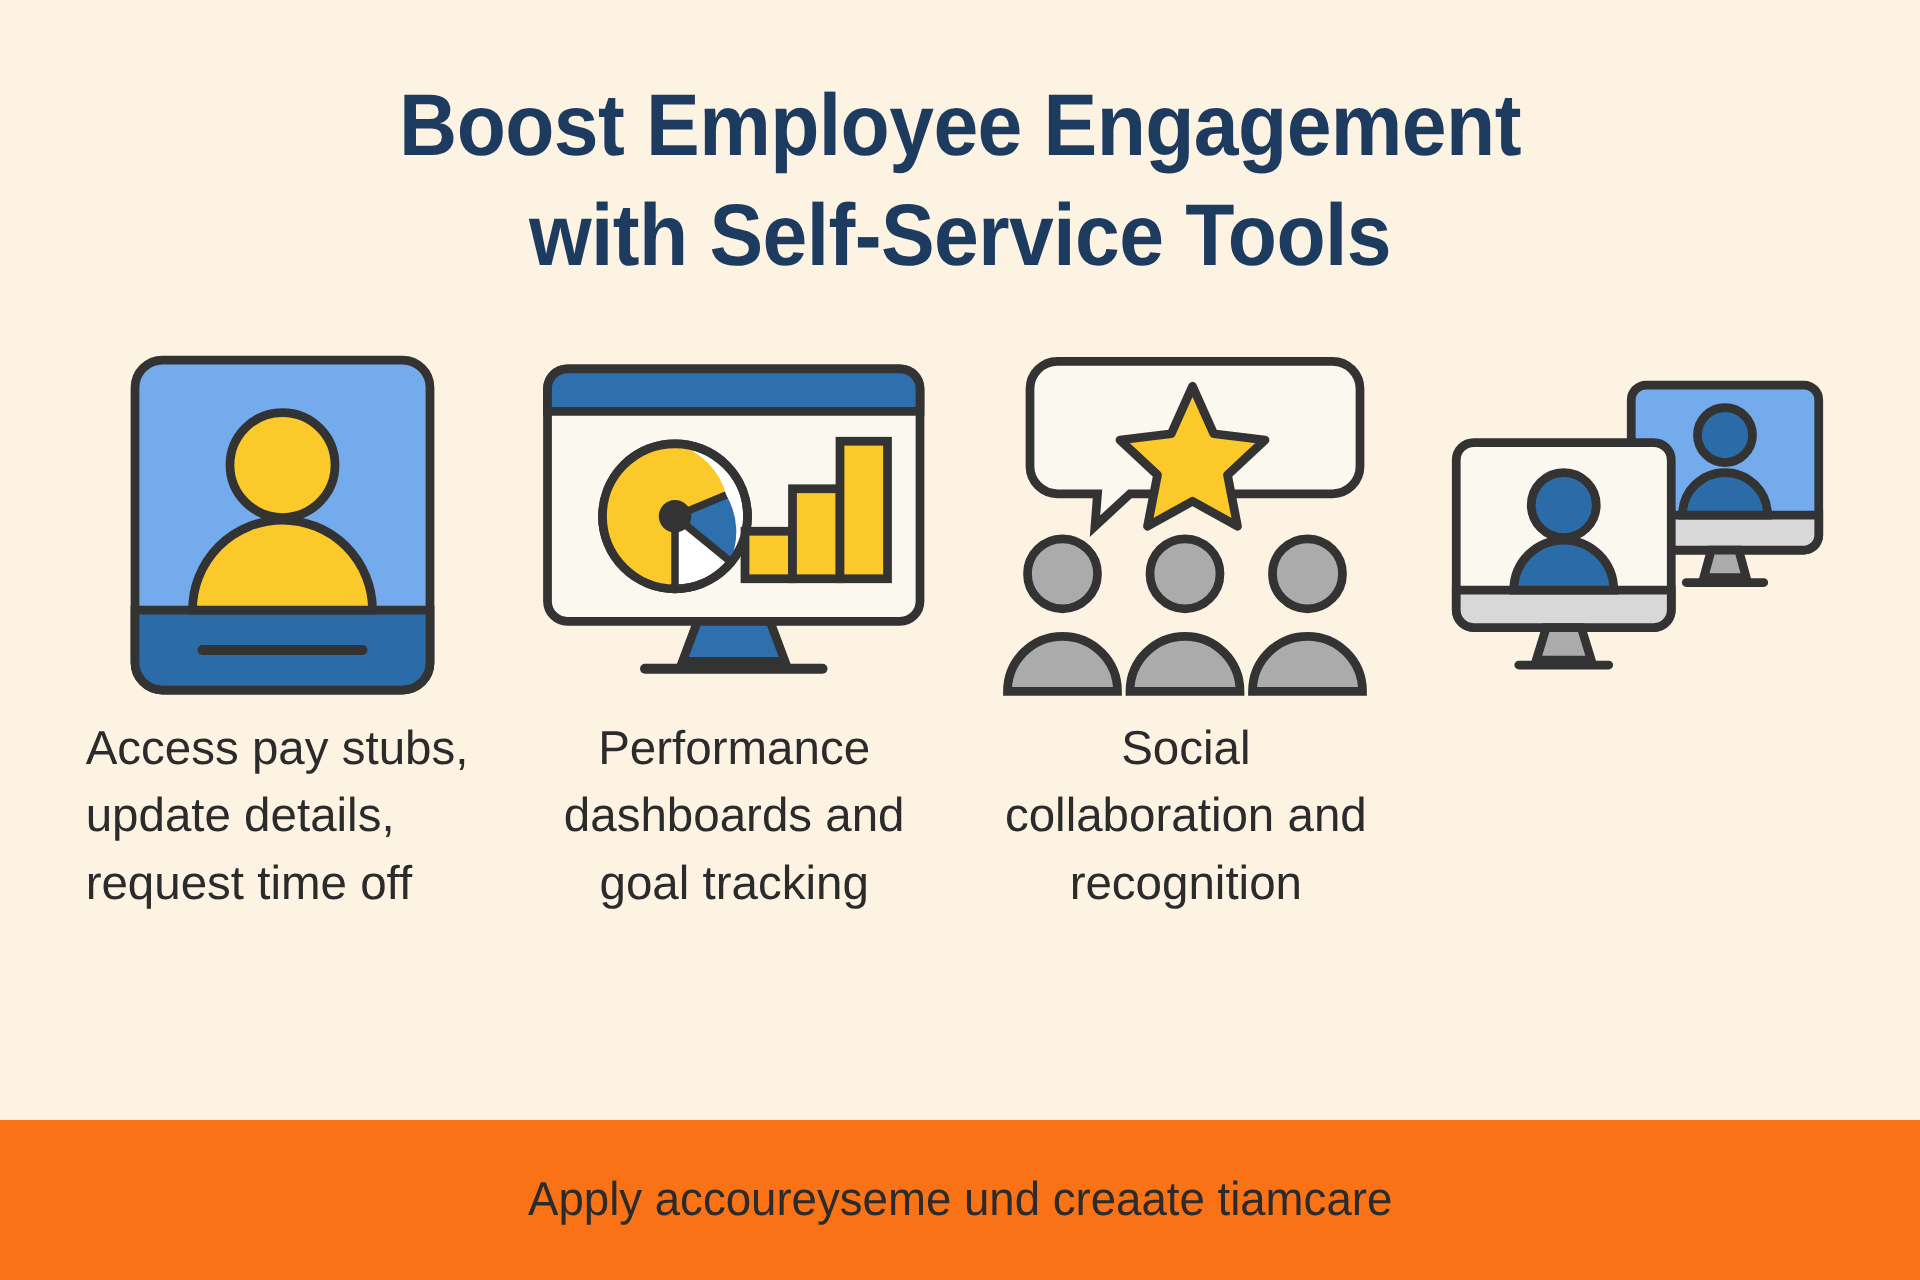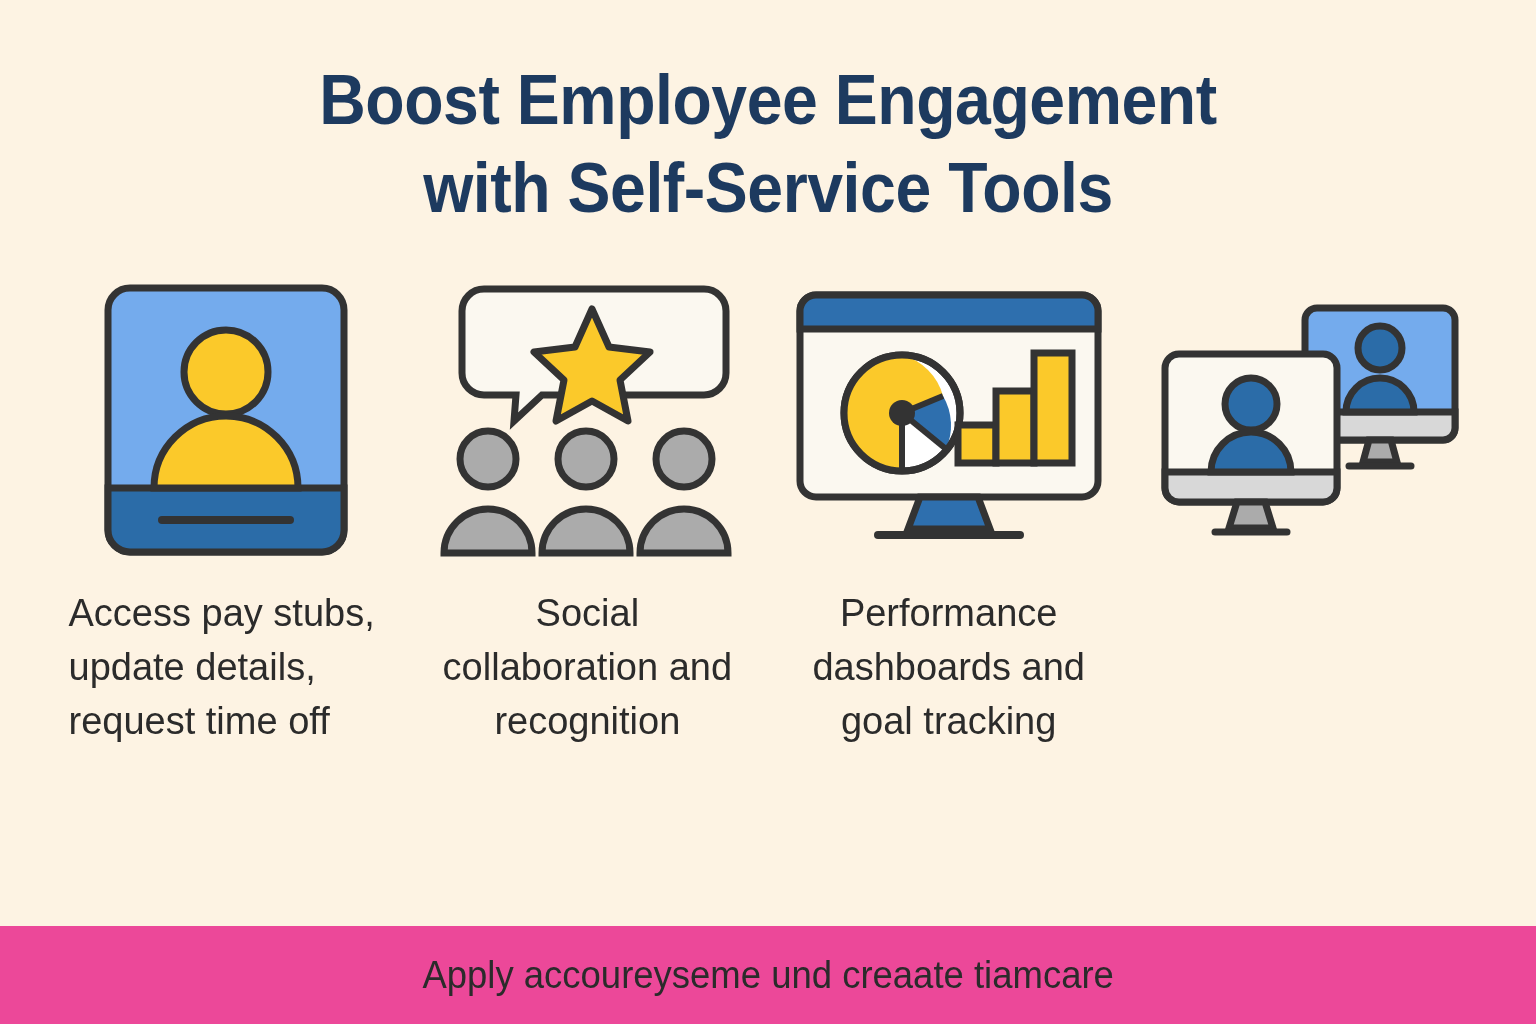--- a/index.html
+++ b/index.html
@@ -51,35 +51,35 @@
     flex-direction:column;
     align-items:center;
   }
   .icon-box {
     height:300px;
     display:flex;
     align-items:center;
     justify-content:center;
   }
   .caption {
-    margin-top:16px;
+    margin-top:2px;
     font-size:38px;
     line-height:54px;
     color:#2B2B2B;
     text-align:center;
     font-family:"Liberation Sans", sans-serif;
     width:310px;
   }
   .card-1 .caption { text-align:left; width:315px; }
   .card-4 .caption { text-align:center; width:330px; }
 
   
   .footer-band {
-    height:98px;
-    background:#ec4899;
+    height:128px;
+    background:#f97316;
     display:flex;
     align-items:center;
     justify-content:center;
   }
   .footer-text {
     font-size:38px;
     color:#2B2B2B;
     letter-spacing:0px;
     transform:scaleX(0.96);
     font-family:"Liberation Sans", sans-serif;
@@ -104,41 +104,20 @@
       <div class="icon-box">
         <svg width="252" height="280" viewBox="0 0 252 280">
           <rect x="8" y="8" width="236" height="264" rx="22" ry="22" fill="#74ABED" stroke="#333333" stroke-width="7"></rect>
           <path d="M8 208 H244 V250 a22 22 0 0 1 -22 22 H30 a22 22 0 0 1 -22 -22 Z" fill="#2B6CA8" stroke="#333333" stroke-width="7"></path>
           <circle cx="126" cy="92" r="42" fill="#FBC92A" stroke="#333333" stroke-width="7"></circle>
           <path d="M54 208 a72 72 0 0 1 144 0 Z" fill="#FBC92A" stroke="#333333" stroke-width="7"></path>
           <line x1="62" y1="240" x2="190" y2="240" stroke="#333333" stroke-width="8" stroke-linecap="round"></line>
         </svg>
       </div>
       <div class="caption">Access pay stubs, update details, request time off</div>
-    </div>
-
-    <div class="card card-3">
-      <div class="icon-box">
-        <svg width="306" height="278" viewBox="0 0 306 278">
-
-          <path d="M50 8 H270 a22 22 0 0 1 22 22 V92 a22 22 0 0 1 -22 22 H108 L80 140 L82 114 H50 a22 22 0 0 1 -22 -22 V30 a22 22 0 0 1 22 -22 Z" fill="#FBF8F0" stroke="#333333" stroke-width="7"></path>
-
-          <path d="M158 28 L175 66 L216 71 L186 99 L194 140 L158 120 L122 140 L130 99 L100 71 L141 66 Z" fill="#FBC92A" stroke="#333333" stroke-width="7" stroke-linejoin="round"></path>
-
-          <g>
-            <circle cx="54" cy="178" r="28" fill="#ABABAB" stroke="#333333" stroke-width="7"></circle>
-            <path d="M10 272 a44 44 0 0 1 88 0 Z" fill="#ABABAB" stroke="#333333" stroke-width="7"></path>
-            <circle cx="152" cy="178" r="28" fill="#ABABAB" stroke="#333333" stroke-width="7"></circle>
-            <path d="M108 272 a44 44 0 0 1 88 0 Z" fill="#ABABAB" stroke="#333333" stroke-width="7"></path>
-            <circle cx="250" cy="178" r="28" fill="#ABABAB" stroke="#333333" stroke-width="7"></circle>
-            <path d="M206 272 a44 44 0 0 1 88 0 Z" fill="#ABABAB" stroke="#333333" stroke-width="7"></path>
-          </g>
-        </svg>
-      </div>
-      <div class="caption">Social collaboration and recognition</div>
     </div>
 
     <div class="card card-2">
       <div class="icon-box">
         <svg width="310" height="262" viewBox="0 0 310 262">
 
           <rect x="6" y="6" width="298" height="202" rx="16" ry="16" fill="#FBF8F0" stroke="#333333" stroke-width="7"></rect>
 
           <path d="M6 22 a16 16 0 0 1 16 -16 H288 a16 16 0 0 1 16 16 V40 H6 Z" fill="#2E6FAE" stroke="#333333" stroke-width="7"></path>
 
@@ -160,20 +139,41 @@
           <g>
             <rect x="164" y="136" width="38" height="38" fill="#FBC92A" stroke="#333333" stroke-width="7"></rect>
             <rect x="202" y="102" width="38" height="72" fill="#FBC92A" stroke="#333333" stroke-width="7"></rect>
             <rect x="240" y="64" width="38" height="110" fill="#FBC92A" stroke="#333333" stroke-width="7"></rect>
           </g>
         </svg>
       </div>
       <div class="caption">Performance dashboards and goal tracking</div>
     </div>
 
+    <div class="card card-3">
+      <div class="icon-box">
+        <svg width="306" height="278" viewBox="0 0 306 278">
+
+          <path d="M50 8 H270 a22 22 0 0 1 22 22 V92 a22 22 0 0 1 -22 22 H108 L80 140 L82 114 H50 a22 22 0 0 1 -22 -22 V30 a22 22 0 0 1 22 -22 Z" fill="#FBF8F0" stroke="#333333" stroke-width="7"></path>
+
+          <path d="M158 28 L175 66 L216 71 L186 99 L194 140 L158 120 L122 140 L130 99 L100 71 L141 66 Z" fill="#FBC92A" stroke="#333333" stroke-width="7" stroke-linejoin="round"></path>
+
+          <g>
+            <circle cx="54" cy="178" r="28" fill="#ABABAB" stroke="#333333" stroke-width="7"></circle>
+            <path d="M10 272 a44 44 0 0 1 88 0 Z" fill="#ABABAB" stroke="#333333" stroke-width="7"></path>
+            <circle cx="152" cy="178" r="28" fill="#ABABAB" stroke="#333333" stroke-width="7"></circle>
+            <path d="M108 272 a44 44 0 0 1 88 0 Z" fill="#ABABAB" stroke="#333333" stroke-width="7"></path>
+            <circle cx="250" cy="178" r="28" fill="#ABABAB" stroke="#333333" stroke-width="7"></circle>
+            <path d="M206 272 a44 44 0 0 1 88 0 Z" fill="#ABABAB" stroke="#333333" stroke-width="7"></path>
+          </g>
+        </svg>
+      </div>
+      <div class="caption">Social collaboration and recognition</div>
+    </div>
+
     <div class="card card-4">
       <div class="icon-box">
         <svg width="306" height="240" viewBox="0 0 306 240">
 
           <g>
             <rect x="148" y="8" width="150" height="132" rx="12" ry="12" fill="#74ABED" stroke="#333333" stroke-width="7"></rect>
             <path d="M148 112 H298 V128 a12 12 0 0 1 -12 12 H160 a12 12 0 0 1 -12 -12 Z" fill="#D8D8D8" stroke="#333333" stroke-width="7"></path>
             <circle cx="223" cy="48" r="22" fill="#2B6CA8" stroke="#333333" stroke-width="7"></circle>
             <path d="D" fill="none"></path>
             <path d="M189 112 a34 34 0 0 1 68 0 Z" fill="#2B6CA8" stroke="#333333" stroke-width="7"></path>

